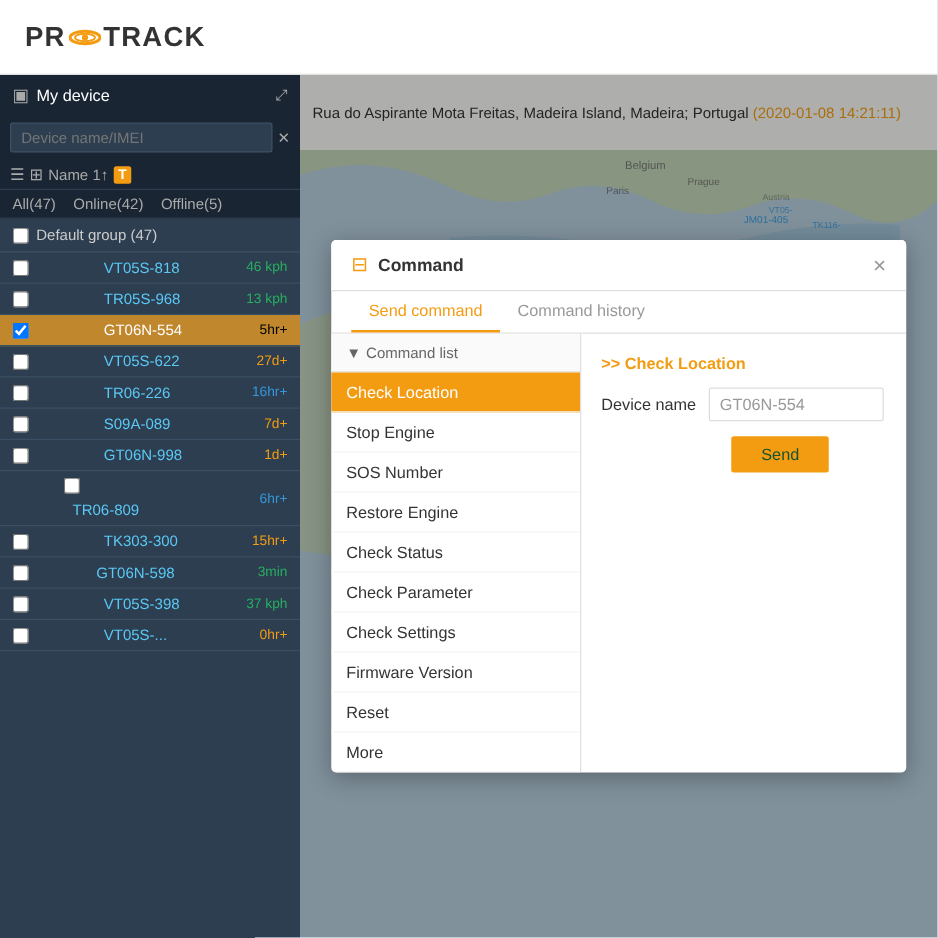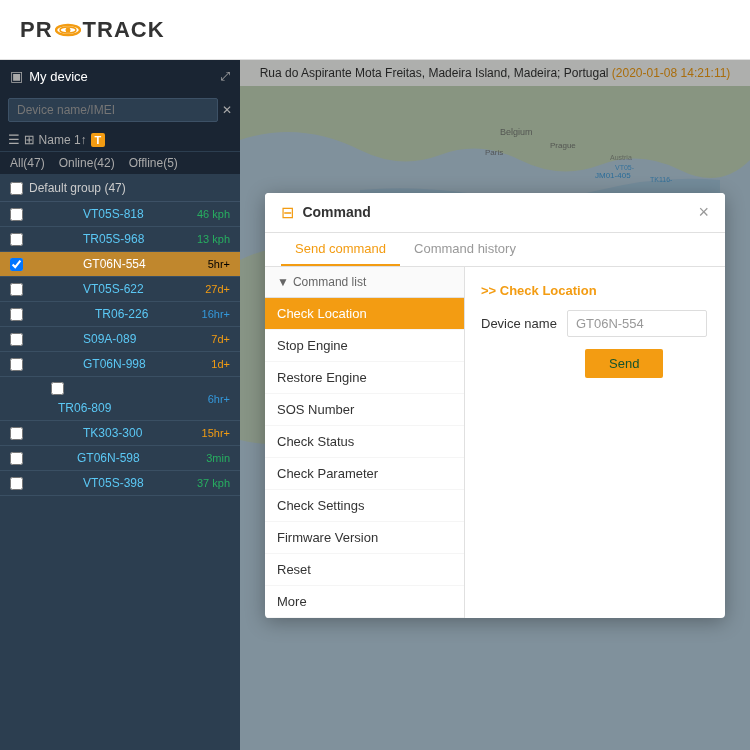--- a/index.html
+++ b/index.html
@@ -183,25 +183,24 @@
       position: relative;
       background: #b8d4e8;
       overflow: hidden;
     }
     .map-address-bar {
       position: absolute;
       top: 0;
       left: 0;
       right: 0;
       background: rgba(255,255,255,0.9);
-      padding: 6px 10px;
+      padding: 23px 10px;
       font-size: 12px;
       color: #333;
       z-index: 1;
-      text-align: center;
     }
     .map-address-time {
       color: #f39c12;
     }
     .map-bg {
       width: 100%;
       height: 100%;
       background: linear-gradient(135deg, #c8d8e8 0%, #a8c4d8 30%, #98b8cc 60%, #88acbe 100%);
       position: relative;
     }
@@ -434,21 +433,21 @@
     <span class="device-status ">5hr+</span>
   </div>
         <div class="device-row">
     <div style="display:flex;align-items:center;gap:6px;">
       <input type="checkbox" class="dev-checkbox" style="">
       <span class="device-name">VT05S-622</span>
     </div>
     <span class="device-status status-orange">27d+</span>
   </div>
         <div class="device-row">
-    <div style="display:flex;align-items:center;gap:18px;">
+    <div style="display:flex;align-items:center;gap:6px;">
       <input type="checkbox" class="dev-checkbox" style="">
       <span class="device-name">TR06-226</span>
     </div>
     <span class="device-status status-blue">16hr+</span>
   </div>
         <div class="device-row">
     <div style="display:flex;align-items:center;gap:6px;">
       <input type="checkbox" class="dev-checkbox" style="">
       <span class="device-name">S09A-089</span>
     </div>
@@ -481,20 +480,27 @@
       <span class="device-name">GT06N-598</span>
     </div>
     <span class="device-status status-green">3min</span>
   </div>
         <div class="device-row">
     <div style="display:flex;align-items:center;gap:6px;">
       <input type="checkbox" class="dev-checkbox" style="">
       <span class="device-name">VT05S-398</span>
     </div>
     <span class="device-status status-green">37 kph</span>
+  </div>
+        <div class="device-row">
+    <div style="display:flex;align-items:center;gap:6px;">
+      <input type="checkbox" class="dev-checkbox" style="">
+      <span class="device-name">VT05S-...</span>
+    </div>
+    <span class="device-status status-orange">0hr+</span>
   </div>
       </div>
   </div>
 
   <div class="map-area">
     <div class="map-address-bar">
       <span>Rua do Aspirante Mota Freitas, Madeira Island, Madeira; Portugal</span>
       <span class="map-address-time">(2020-01-08 14:21:11)</span>
     </div>
     <div class="map-bg">
@@ -549,22 +555,22 @@
 
           <div class="command-list-panel">
             <div class="command-list-header">
               <span>▼</span>
               <span>Command list</span>
             </div>
 
             <div id="command-items">
                 <div class="command-item selected">Check Location</div>
                 <div class="command-item">Stop Engine</div>
+                <div class="command-item">SOS Number</div>
                 <div class="command-item">Restore Engine</div>
-                <div class="command-item">SOS Number</div>
                 <div class="command-item">Check Status</div>
                 <div class="command-item">Check Parameter</div>
                 <div class="command-item">Check Settings</div>
                 <div class="command-item">Firmware Version</div>
                 <div class="command-item">Reset</div>
                 <div class="command-item">More</div>
               </div>
           </div>
 
           <div class="command-right-panel">

